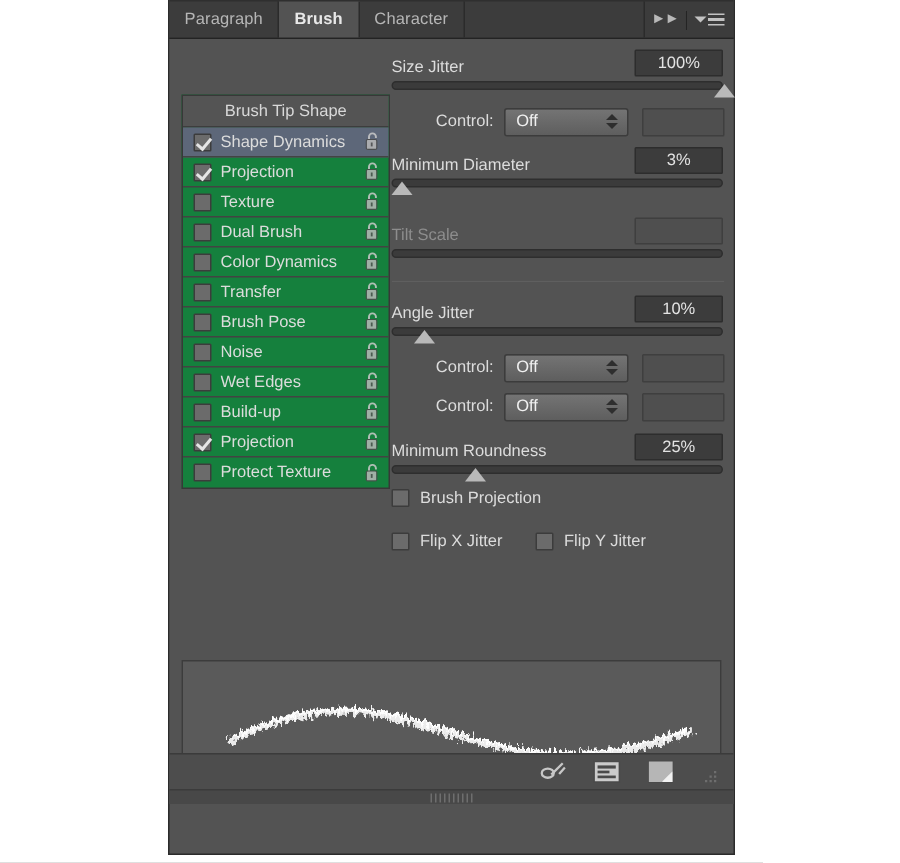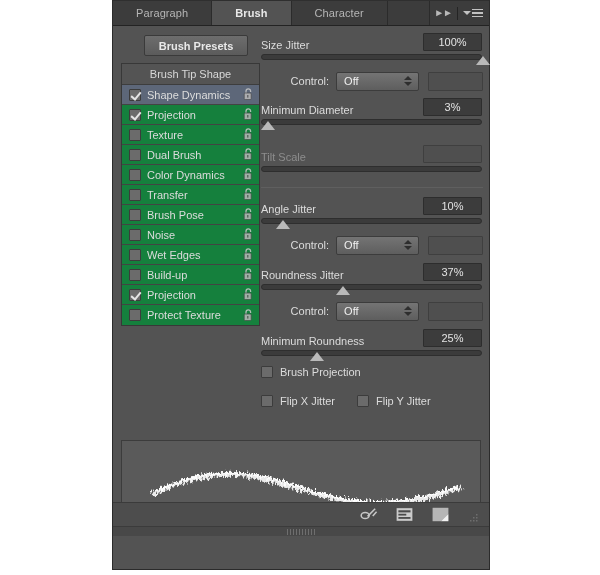--- a/index.html
+++ b/index.html
@@ -31,21 +31,21 @@
   .tabbar {
     position: relative;
     height: 26px;
     background: #2f2f2f;
     display: flex;
     align-items: flex-end;
     border-bottom: 1px solid #232323;
   }
   .tab {
     height: 24px;
-    padding: 0 23px;
+    padding: 0 10px;
     display: flex;
     align-items: center;
     font-size: 11px;
     color: #b6b6b6;
     background: #3c3c3c;
     border-right: 1px solid #2b2b2b;
     letter-spacing: .1px;
     cursor: default;
   }
   .tab.active {
@@ -316,23 +316,20 @@
               <i></i>
               <i></i>
               <i></i>
             </span>
         </span>
       </div>
     </div>
 
     <div class="panel-body">
 
-      <div class="presets-btn">
-        <span>Brush Presets</span>
-      </div>
 
       <div class="optlist">
         <div class="optlist-header">
           <span>Brush Tip Shape</span>
         </div>
 
         <div class="opt-row selected">
           <span class="opt-cb checked"></span>
           <span class="opt-label">Shape Dynamics</span>
           <svg class="lock-icon" viewBox="0 0 11 13">
@@ -517,30 +514,20 @@
           <span class="select">
             <span>Off</span>
             <span class="spin">
                 <i class="up"></i>
                 <i class="dn"></i>
               </span>
           </span>
           <span class="side-box"></span>
         </div>
 
-        <div class="ctl-group" style="margin-top:5px">
-          <div class="row-label">
-            <span class="lbl">Roundness Jitter</span>
-            <span class="valbox">37%</span>
-          </div>
-          <div class="slider">
-            <span class="track"></span>
-            <span class="thumb" style="left: 37%;"></span>
-          </div>
-        </div>
 
         <div class="ctl-row">
           <span class="ctl-lbl">Control:</span>
           <span class="select">
             <span>Off</span>
             <span class="spin">
                 <i class="up"></i>
                 <i class="dn"></i>
               </span>
           </span>

